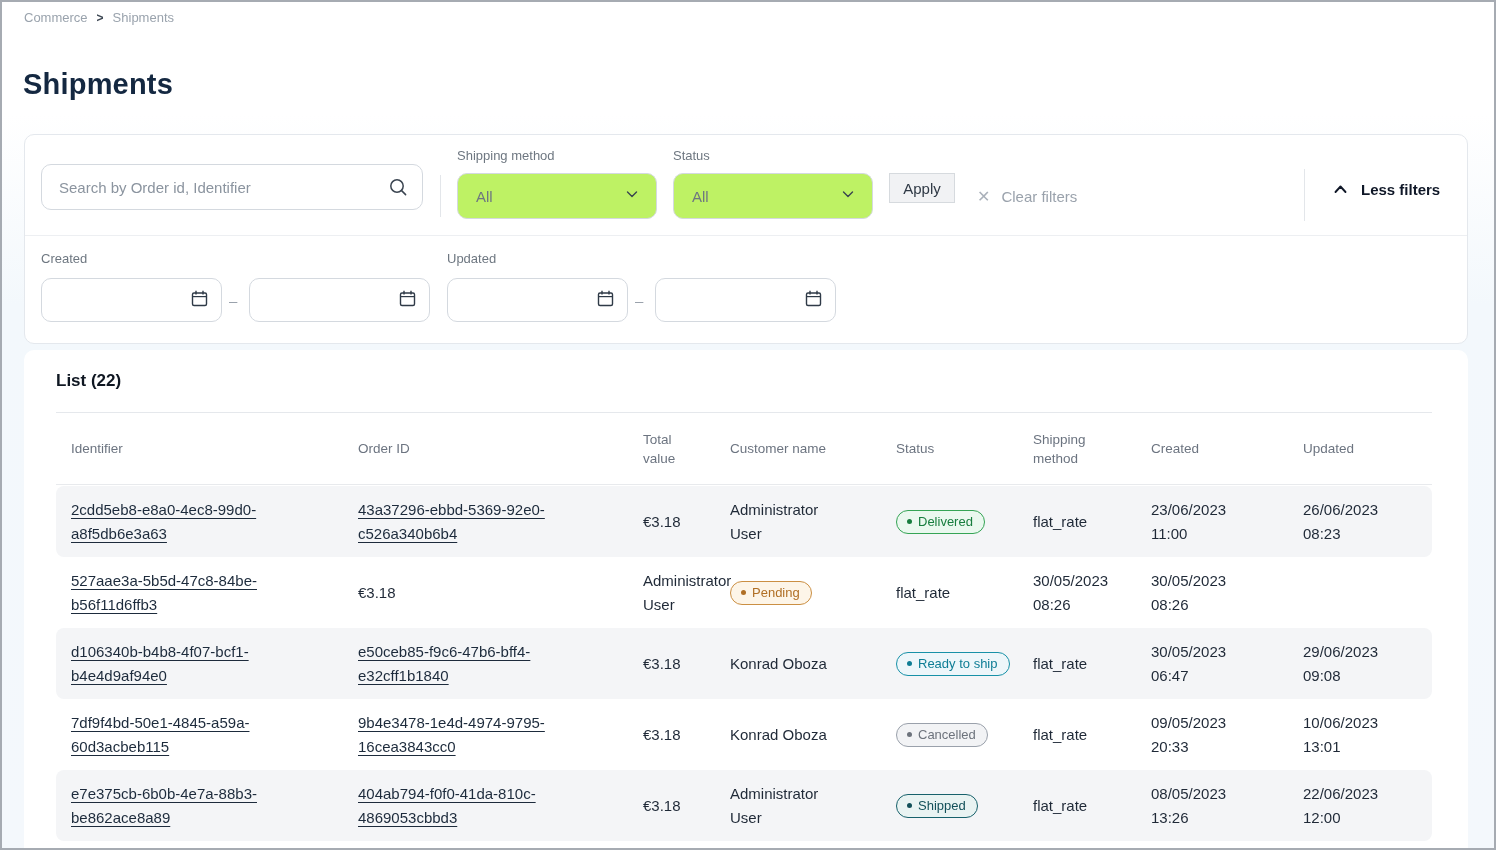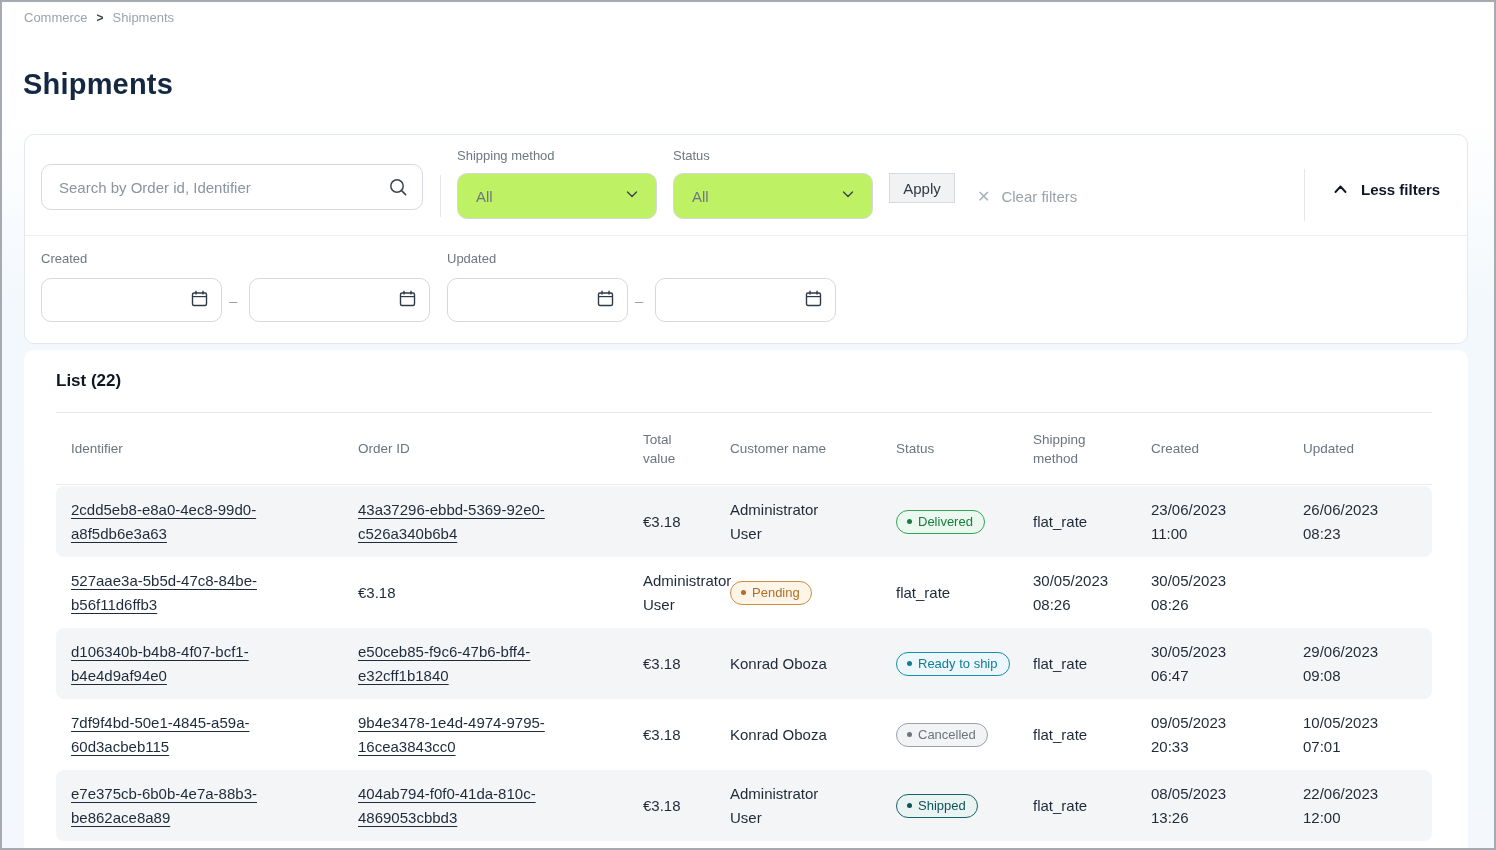--- a/index.html
+++ b/index.html
@@ -262,21 +262,21 @@
           <div class="cell-link cell-id"><a href="#">7df9f4bd-50e1-4845-a59a-60d3acbeb115</a></div>
           <div class="cell-link cell-id"><a href="#">9b4e3478-1e4d-4974-9795-16cea3843cc0</a></div>
           <div>€3.18</div>
           <div class="cell-cust">Konrad Oboza</div>
           <div><span class="badge" style="background: rgb(242, 243, 245); border-color: rgb(154, 161, 171); color: rgb(109, 115, 124);">
                 <span class="dot"></span>
                 <span>Cancelled</span>
               </span></div>
           <div>flat_rate</div>
           <div class="cell-date">09/05/2023 20:33</div>
-          <div class="cell-date">10/05/2023 07:01</div>
+          <div class="cell-date">10/06/2023 13:01</div>
         </div>
 
         <div class="trow tgrid odd">
           <div class="cell-link cell-id"><a href="#">e7e375cb-6b0b-4e7a-88b3-be862ace8a89</a></div>
           <div class="cell-link cell-id"><a href="#">404ab794-f0f0-41da-810c-4869053cbbd3</a></div>
           <div>€3.18</div>
           <div class="cell-cust">Administrator User</div>
           <div><span class="badge" style="background: rgb(233, 243, 242); border-color: rgb(23, 97, 107); color: rgb(19, 80, 89);">
                 <span class="dot"></span>
                 <span>Shipped</span>

